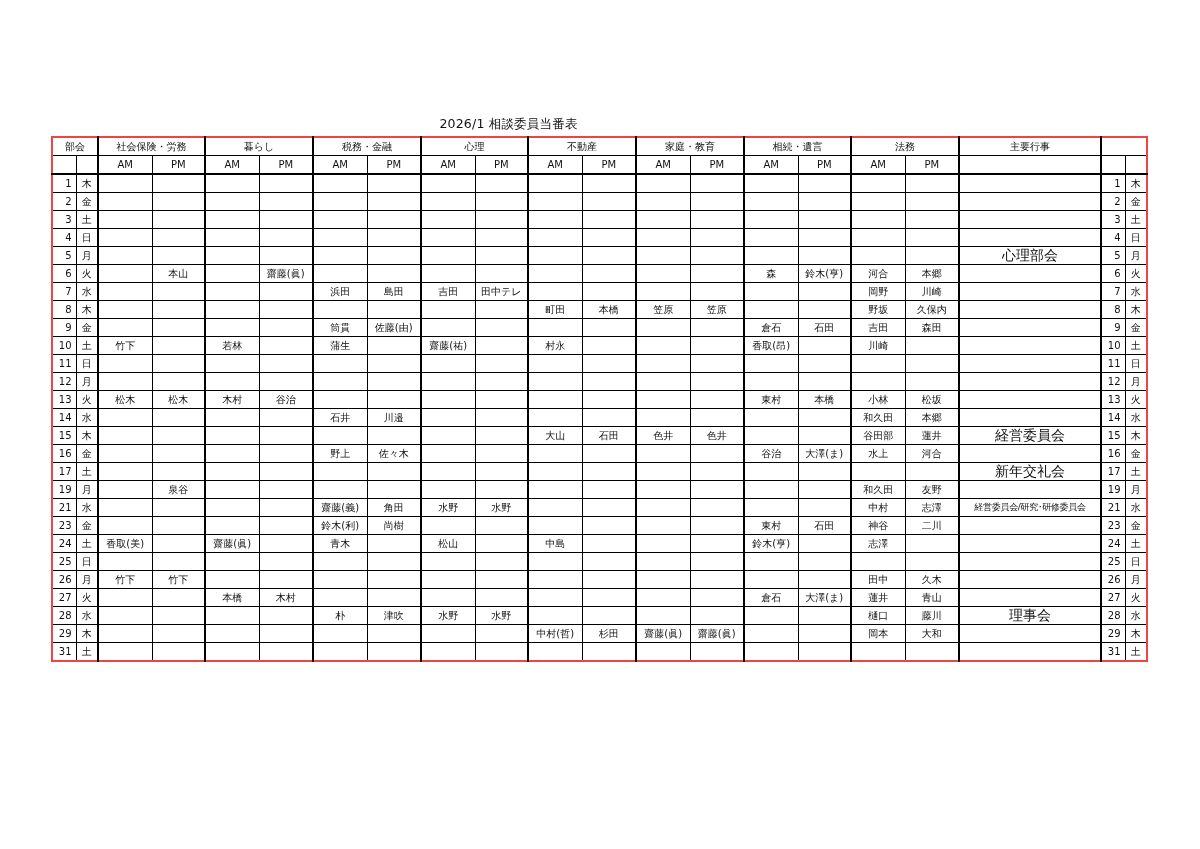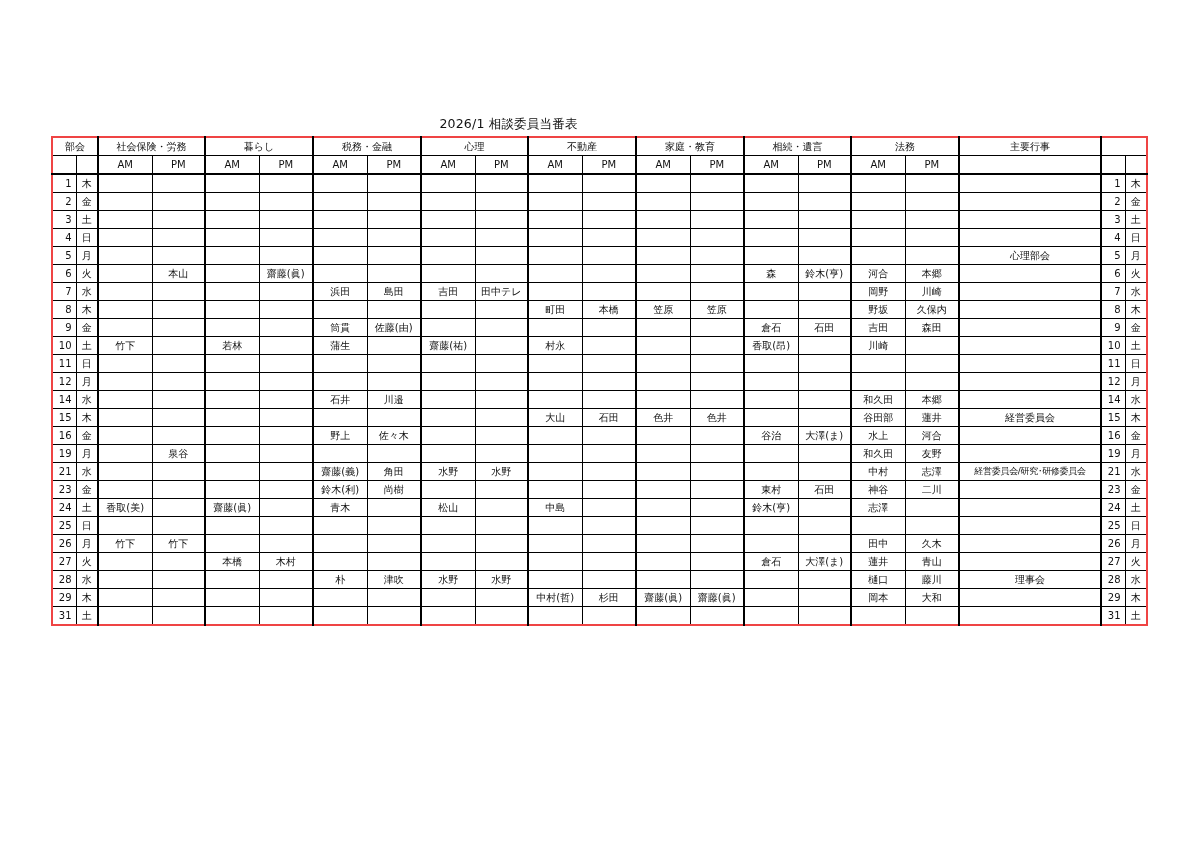--- a/index.html
+++ b/index.html
@@ -5,21 +5,21 @@
   html, body { margin: 0; padding: 0; background: #ffffff; }
   body { width: 1200px; height: 849px; position: relative; font-family: "DejaVu Sans", "Liberation Sans", sans-serif; color: #111; }
   .title { position: absolute; top: 116px; left: 0; width: 1017px; text-align: center; font-size: 12.5px; letter-spacing: 0.2px; }
   table.sched { position: absolute; left: 51px; top: 136px; border-collapse: collapse; table-layout: fixed; font-size: 10px; }
   table.sched td { border: 1px solid #000; height: 17px; padding: 0; text-align: center; vertical-align: middle; white-space: nowrap; overflow: hidden; line-height: 17px; }
   table.sched { border: 2px solid #ef4444; }
   .thick-l { border-left: 2px solid #000 !important; }
   .thick-b { border-bottom: 2px solid #000 !important; }
   .num { text-align: right !important; padding-right: 4px !important; }
   .dow { text-align: center; }
-  .event { font-size: 10px; }
+  .event { font-size: 14px; }
   .event-small { font-size: 9px; letter-spacing: -0.3px; margin-left: 24px; }
 </style>
 </head>
 <body>
 
 <div class="title">2026/1 相談委員当番表</div>
 
 <table class="sched">
   <colgroup>
     <col style="width:24px">
@@ -353,20 +353,43 @@
         <td></td>
         <td class="thick-l"></td>
         <td></td>
         <td class="thick-l"></td>
         <td></td>
         <td class="thick-l event"></td>
         <td class="thick-l num">12</td>
         <td class="dow">月</td>
       </tr>
       <tr>
+        <td class="num">13</td>
+        <td class="dow">火</td>
+        <td class="thick-l">松木</td>
+        <td>松木</td>
+        <td class="thick-l">木村</td>
+        <td>谷治</td>
+        <td class="thick-l"></td>
+        <td></td>
+        <td class="thick-l"></td>
+        <td></td>
+        <td class="thick-l"></td>
+        <td></td>
+        <td class="thick-l"></td>
+        <td></td>
+        <td class="thick-l">東村</td>
+        <td>本橋</td>
+        <td class="thick-l">小林</td>
+        <td>松坂</td>
+        <td class="thick-l event"></td>
+        <td class="thick-l num">13</td>
+        <td class="dow">火</td>
+      </tr>
+      <tr>
         <td class="num">14</td>
         <td class="dow">水</td>
         <td class="thick-l"></td>
         <td></td>
         <td class="thick-l"></td>
         <td></td>
         <td class="thick-l">石井</td>
         <td>川邉</td>
         <td class="thick-l"></td>
         <td></td>
@@ -422,20 +445,43 @@
         <td></td>
         <td class="thick-l">谷治</td>
         <td>大澤(ま)</td>
         <td class="thick-l">水上</td>
         <td>河合</td>
         <td class="thick-l event"></td>
         <td class="thick-l num">16</td>
         <td class="dow">金</td>
       </tr>
       <tr>
+        <td class="num">17</td>
+        <td class="dow">土</td>
+        <td class="thick-l"></td>
+        <td></td>
+        <td class="thick-l"></td>
+        <td></td>
+        <td class="thick-l"></td>
+        <td></td>
+        <td class="thick-l"></td>
+        <td></td>
+        <td class="thick-l"></td>
+        <td></td>
+        <td class="thick-l"></td>
+        <td></td>
+        <td class="thick-l"></td>
+        <td></td>
+        <td class="thick-l"></td>
+        <td></td>
+        <td class="thick-l event">新年交礼会</td>
+        <td class="thick-l num">17</td>
+        <td class="dow">土</td>
+      </tr>
+      <tr>
         <td class="num">19</td>
         <td class="dow">月</td>
         <td class="thick-l"></td>
         <td>泉谷</td>
         <td class="thick-l"></td>
         <td></td>
         <td class="thick-l"></td>
         <td></td>
         <td class="thick-l"></td>
         <td></td>

